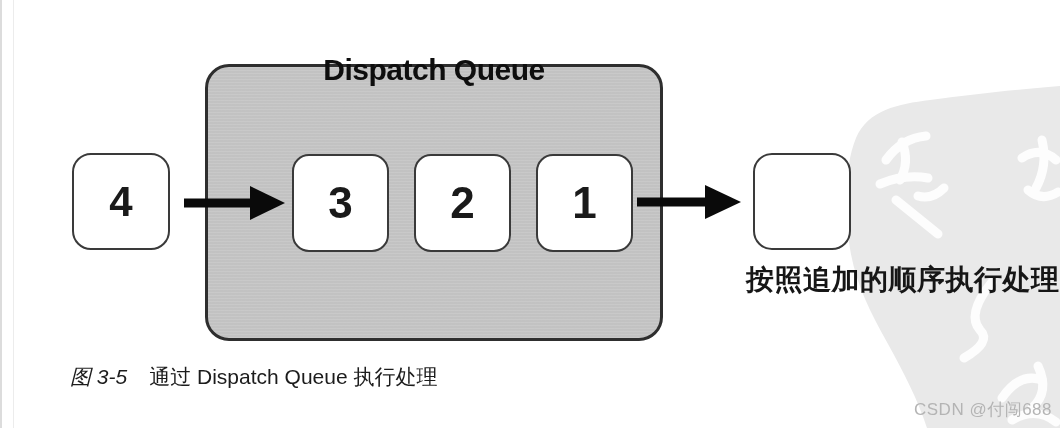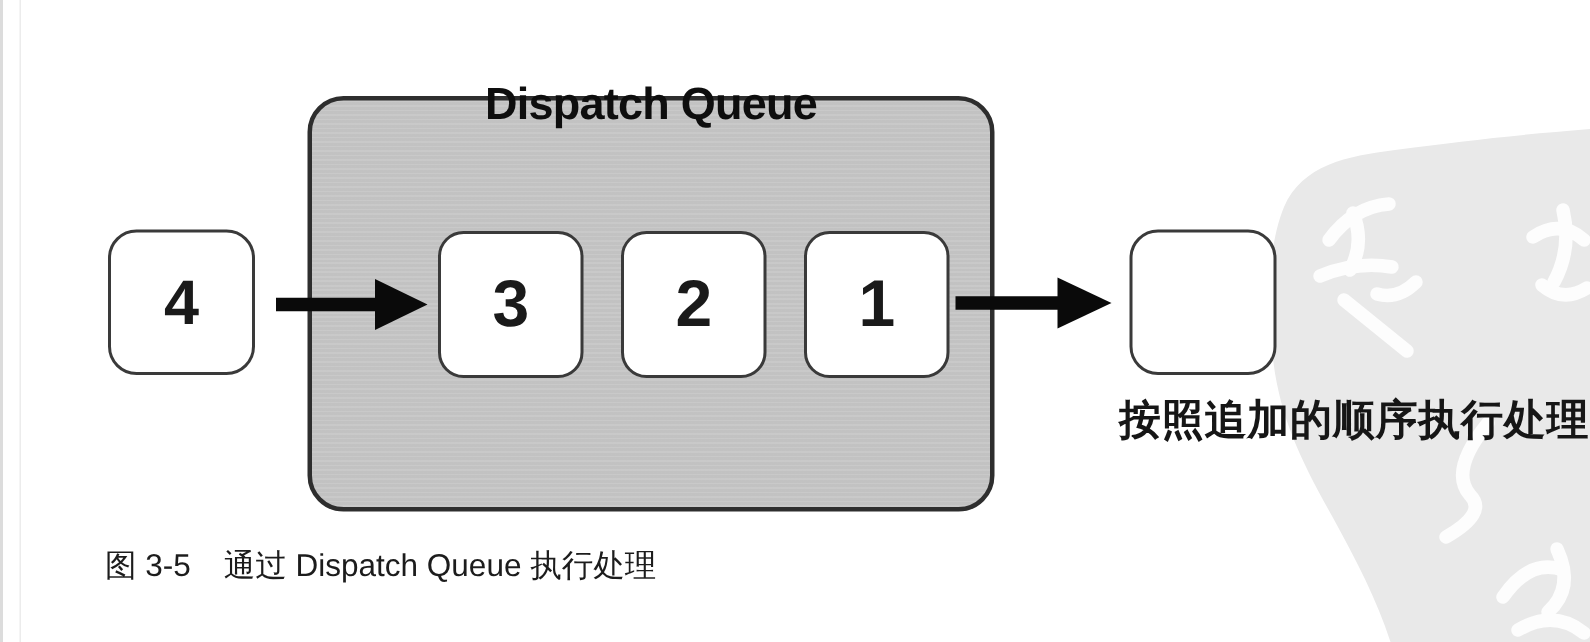--- a/index.html
+++ b/index.html
@@ -55,21 +55,21 @@
   .annotation {
     position: absolute; left: 746px; top: 261px; width: 300px;
     font-size: 28px; font-weight: bold; letter-spacing: 0.5px;
     color: #161616; z-index: 4; white-space: nowrap;
   }
 
   .caption {
     position: absolute; left: 70px; top: 363px;
     font-size: 21px; color: #1c1c1c; z-index: 4; white-space: nowrap;
   }
-  .caption .caption-label { margin-right: 22px; }
+  .caption .caption-label { margin-right: 22px; font-style: italic; }
 
   .watermark {
     position: absolute; right: 8px; top: 398px;
     font-size: 17px; color: #b4b4b4; letter-spacing: 0.5px;
     z-index: 4; white-space: nowrap;
   }
 </style>
 </head>
 <body>
 
@@ -118,14 +118,15 @@
   <div class="item-box box-q2">2</div>
   <div class="item-box box-q1">1</div>
   <div class="item-box box-result"></div>
 
   <div class="annotation">按照追加的顺序执行处理</div>
 
   <div class="caption">
     <span class="caption-label">图 3-5</span><span>通过 Dispatch Queue 执行处理</span>
   </div>
 
+  <div class="watermark">CSDN @付闯688</div>
 
 </div>
 
 </body></html>

